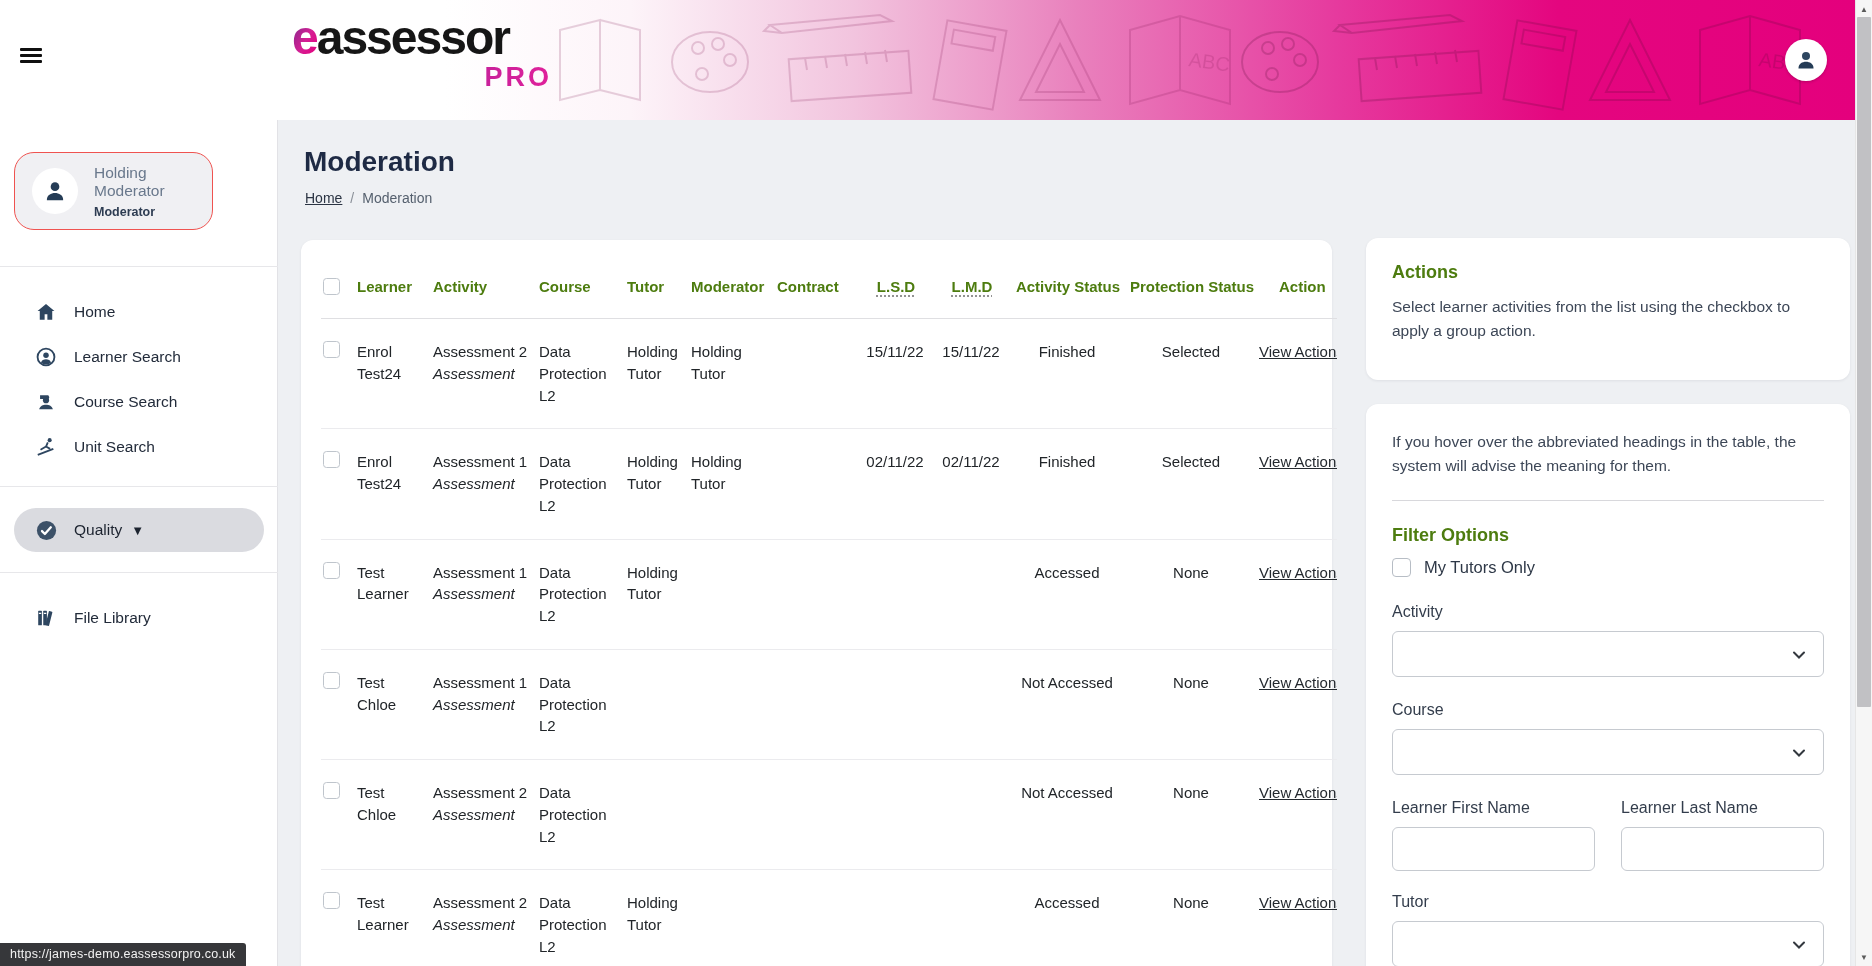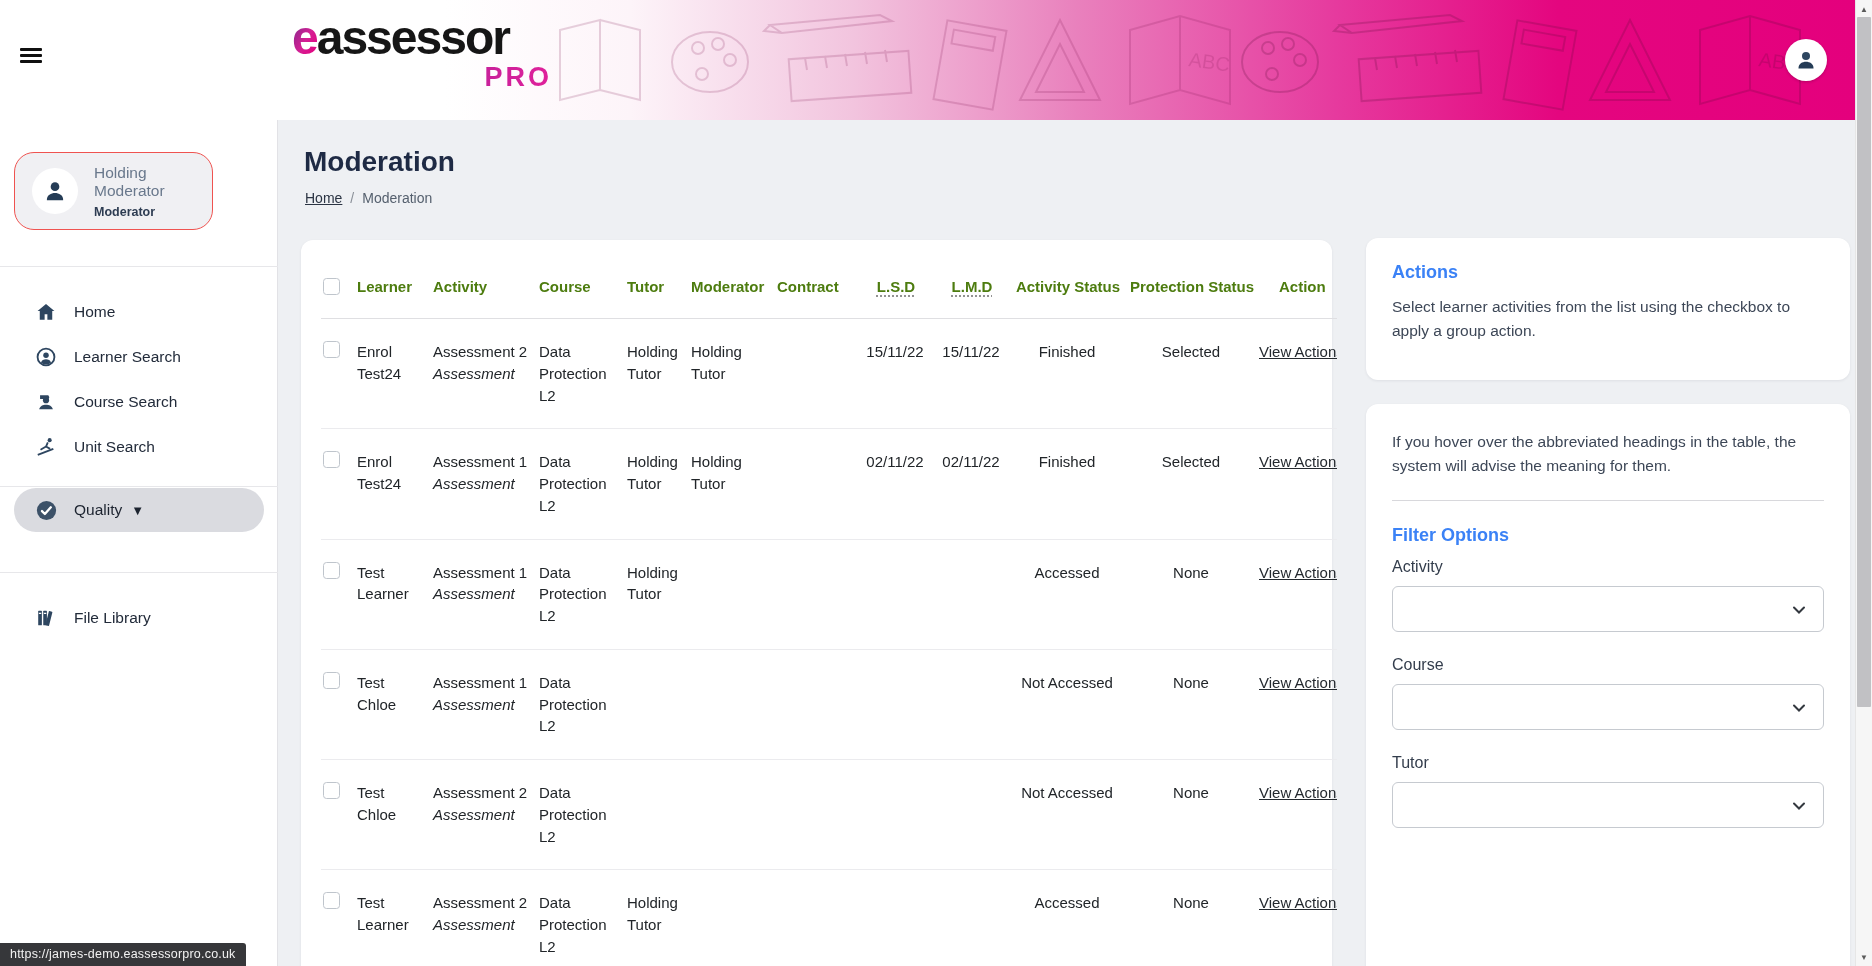--- a/index.html
+++ b/index.html
@@ -82,21 +82,21 @@
   td{ font-size:15px; color:#212529; vertical-align:top; padding:22px 6px 22px 0; line-height:1.45; }
   td .act-type{ font-style:italic; }
   .cbx{ width:17px; height:17px; border:1.5px solid #bfc5cc; border-radius:3.5px; background:#fff; display:inline-block; cursor:pointer; }
   td.cb-cell, th.cb-cell{ padding-left:2px; }
   a.view-actions{ color:#24292f; text-decoration:underline; white-space:nowrap; cursor:pointer; }
   td.date{ white-space:nowrap; }
 
   
   .right-col{ position:absolute; left:1088px; top:118px; width:484px; }
   .actions-card{ padding:24px 26px; height:142px; margin-bottom:24px; }
-  .panel-h{ font-size:18px; font-weight:700; color:#3b82f6; margin-bottom:12px; }
+  .panel-h{ font-size:18px; font-weight:700; color:#4d7c0f; margin-bottom:12px; }
   .panel-text{ font-size:15.5px; color:#3d4757; line-height:1.55; }
   .filter-card{ padding:26px 26px; height:860px; }
   .filter-card hr{ border:none; border-top:1px solid #d8d8dc; margin:22px 0 24px 0; }
   .check-row{ display:flex; align-items:center; margin-bottom:26px; cursor:pointer; }
   .cbx-lg{ width:19px; height:19px; border:1.5px solid #b7bdc5; border-radius:4px; background:#fff; flex:0 0 auto; }
   .check-row .check-label{ margin-left:13px; font-size:16.5px; color:#2e3847; }
   .field-label{ font-size:16px; color:#333d4c; margin-bottom:10px; }
   .select{ position:relative; width:100%; height:46px; border:1px solid #c6cad0; border-radius:6px; background:#fff; cursor:pointer; margin-bottom:24px; }
   .select .chev{ position:absolute; right:16px; top:15px; }
   .two-col{ display:flex; gap:26px; margin-bottom:22px; }
@@ -232,21 +232,21 @@
         <circle cx="16" cy="4.5" r="2.2" fill="#2e4660"></circle>
         <path fill="none" stroke="#2e4660" stroke-width="2" d="M6 15l6-3.5 4.5 2.5M12 11.5l2-4.5"></path>
         <path fill="none" stroke="#2e4660" stroke-width="2" d="M3 20.5 20 14"></path>
       </svg>
     </span>
     <span class="nav-label">Unit Search</span>
   </div>
 
   <div class="side-divider" style="top:366px"></div>
 
-  <div class="quality-pill" style="top:368px">
+  <div class="quality-pill" style="top:388px">
     <span class="nav-icon">
       <svg width="23" height="23" viewBox="0 0 24 24">
         <circle cx="12" cy="12" r="10" fill="#3c5168"></circle>
         <path d="M7.3 12.6l3 3 6.2-7" fill="none" stroke="#ffffff" stroke-width="2.4" stroke-linecap="round" stroke-linejoin="round"></path>
       </svg>
     </span>
     <span class="nav-label">Quality</span>
     <span class="caret-down">▼</span>
   </div>
 
@@ -422,39 +422,53 @@
     <div class="card actions-card">
       <div class="panel-h">Actions</div>
       <div class="panel-text">Select learner activities from the list using the checkbox to apply a group action.</div>
     </div>
 
     <div class="card filter-card">
       <div class="panel-text">If you hover over the abbreviated headings in the table, the system will advise the meaning for them.</div>
       <hr>
       <div class="panel-h">Filter Options</div>
 
+      <div class="check-row">
+        <span class="cbx-lg"></span>
+        <span class="check-label">My Tutors Only</span>
+      </div>
 
       <div class="field-label">Activity</div>
       <div class="select">
         <span class="chev">
           <svg width="16" height="16" viewBox="0 0 16 16">
               <path d="M3 5.5 8 10.5 13 5.5" fill="none" stroke="#33383f" stroke-width="2" stroke-linecap="round"></path>
             </svg>
         </span>
       </div>
 
       <div class="field-label">Course</div>
       <div class="select">
         <span class="chev">
           <svg width="16" height="16" viewBox="0 0 16 16">
               <path d="M3 5.5 8 10.5 13 5.5" fill="none" stroke="#33383f" stroke-width="2" stroke-linecap="round"></path>
             </svg>
         </span>
       </div>
 
+      <div class="two-col">
+        <div class="col">
+          <div class="field-label">Learner First Name</div>
+          <input class="text-input" type="text" style="">
+        </div>
+        <div class="col">
+          <div class="field-label">Learner Last Name</div>
+          <input class="text-input" type="text" style="">
+        </div>
+      </div>
 
       <div class="field-label">Tutor</div>
       <div class="select">
         <span class="chev">
           <svg width="16" height="16" viewBox="0 0 16 16">
               <path d="M3 5.5 8 10.5 13 5.5" fill="none" stroke="#33383f" stroke-width="2" stroke-linecap="round"></path>
             </svg>
         </span>
       </div>
 

